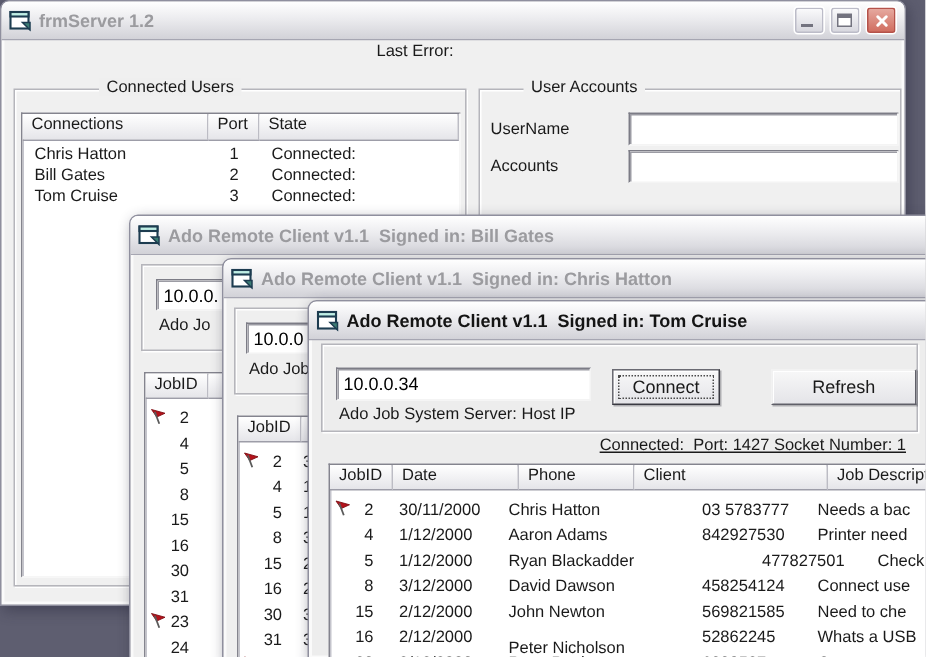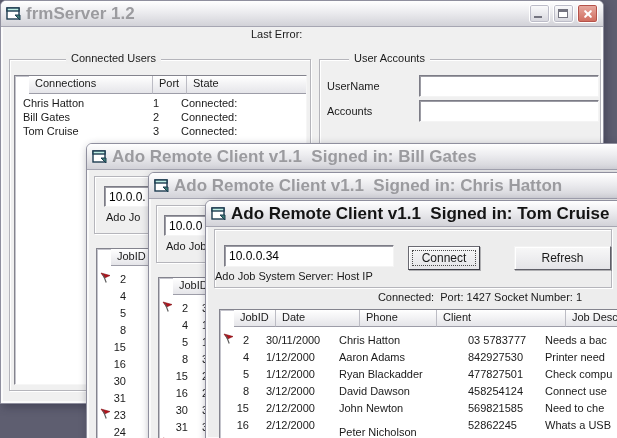--- a/index.html
+++ b/index.html
@@ -17,21 +17,21 @@
     box-shadow: inset 0 0 0 2px rgba(255,255,255,.7), 2px 3px 9px rgba(40,40,60,.45);
   }
   .titlebar {
     position: absolute; top: 0; left: 0; right: 0; height: 26px;
     background: linear-gradient(#ffffff, #ececef 45%, #d2d2d8);
     border-bottom: 1px solid #a6a6b2;
     border-radius: 5px 5px 0 0;
     display: flex; align-items: center; gap: 5px; padding: 0 5px;
     white-space: nowrap; overflow: hidden;
   }
-  .title-text { font-weight: bold; font-size: 17px; color: #9b9b9f; white-space: pre; }
+  .title-text { font-weight: bold; font-size: 12px; color: #9b9b9f; white-space: pre; }
   .win.active .title-text { color: #141414; }
   .form-icon { flex: 0 0 auto; width: 15px; height: 14px; }
   .capbtns { margin-left: auto; display: flex; gap: 3px; }
   .cap-btn {
     position: relative; width: 21px; height: 19px; border-radius: 3px;
     border: 1px solid #ffffff;
     background: linear-gradient(#fcfcfd, #d6d6dd);
     box-shadow: inset 0 0 0 1px #bcbcc8;
   }
   .cap-btn.close {
@@ -64,35 +64,35 @@
     font-size: 12px; cursor: default; white-space: nowrap;
   }
   .btn .focus-ring { position: absolute; inset: 3px; border: 1px dotted #4a4a4a; }
   .btn.default { border-color: #6a6a72 #3a3a42 #3a3a42 #6a6a72; }
   .lv {
     position: absolute; background: #ffffff;
     border: 1px solid; border-color: #84848e #f6f6f6 #f6f6f6 #84848e;
     box-shadow: inset 1px 1px 0 #c4c4cc;
     overflow: hidden;
   }
-  .lv-h { display: flex; margin-left: 14px; }
+  .lv-h { display: flex; }
   .lv-hc {
     flex: 0 0 auto; height: 17px;
     background: linear-gradient(#ffffff, #e5e5e9);
     border-right: 1px solid #bcbcc4; border-bottom: 1px solid #9d9da8;
     padding: 1px 0 0 6px; white-space: nowrap; overflow: hidden;
   }
   .lv-rows { padding-top: 4px; }
   .lv-r { display: flex; height: 17px; align-items: center; white-space: nowrap; }
   .cell { flex: 0 0 auto; overflow: hidden; white-space: nowrap; }
   .flag-slot { flex: 0 0 auto; width: 13px; padding-left: 3px; }
   .idc { flex: 0 0 auto; width: 16px; text-align: right; }
   .sv-row { display: flex; height: 14px; align-items: center; }
   .label { position: absolute; white-space: nowrap; }
-  .status-label { position: absolute; text-align: center; white-space: pre; }
+  .status-label { position: absolute; text-align: right; white-space: pre; text-decoration: underline; }
 </style>
 </head>
 <body>
 
 <svg width="0" height="0" style="position:absolute">
   <defs>
     <g id="def-form-icon">
       <rect x="1" y="1" width="12" height="11" fill="#ffffff" stroke="#1d3c50" stroke-width="1.4"></rect>
       <rect x="1" y="1" width="12" height="3" fill="#bfeee4" stroke="#1d3c50" stroke-width="1.4"></rect>
       <path d="M9 8 L14 8 L14 13 Z" fill="#3c7d74" stroke="#1d3c50" stroke-width="1"></path>
@@ -307,21 +307,21 @@
     </div>
     <div class="groupbox" style="left:8px; top:28px; width:398px; height:59px;"></div>
     <input class="tb" style="left: 18px; top: 44px; width: 170px; height: 22px;" value="10.0.0.34">
     <span class="btn" style="left:308px; top:45px; width:97px; height:24px;">
       <span>Refresh</span>
     </span>
     <span class="btn default" style="left:202px; top:45px; width:72px; height:24px;">
       <span class="focus-ring"></span>
       <span>Connect</span>
     </span>
-    <span class="label" style="left:9px; top:69px;">Ado Job System Server: Host IP</span>
+    <span class="label" style="left:20px; top:69px;">Ado Job System Server: Host IP</span>
     <span class="status-label" style="left:150px; top:90px; width:248px;">Connected:  Port: 1427 Socket Number: 1</span>
 
     <div class="lv" style="left:13px; top:108px; width:420px; height:132px;">
       <div class="lv-h">
         <span class="lv-hc" style="width:42px;">JobID</span>
         <span class="lv-hc" style="width:84px;">Date</span>
         <span class="lv-hc" style="width:77px;">Phone</span>
         <span class="lv-hc" style="width:129px;">Client</span>
         <span class="lv-hc" style="width:150px;">Job Descript</span>
       </div>
@@ -342,21 +342,21 @@
           <span class="cell" style="width:84px; padding-left:17px;">1/12/2000</span>
           <span class="cell" style="width:129px; padding-left:6px;">Aaron Adams</span>
           <span class="cell" style="width:77px; padding-left:6px;">842927530</span>
           <span class="cell" style="width:150px; padding-left:6px;">Printer need</span>
         </div>
         <div class="lv-r">
           <span class="flag-slot"></span>
           <span class="idc">5</span>
           <span class="cell" style="width:84px; padding-left:17px;">1/12/2000</span>
           <span class="cell" style="width:129px; padding-left:6px;">Ryan Blackadder</span>
-          <span class="cell" style="width:77px; padding-left:6px;">477827501</span>
+          <span class="cell" style="width:77px; padding-left:6px;margin-left:40px;">477827501</span>
           <span class="cell" style="width:150px; padding-left:6px;">Check compu</span>
         </div>
         <div class="lv-r">
           <span class="flag-slot"></span>
           <span class="idc">8</span>
           <span class="cell" style="width:84px; padding-left:17px;">3/12/2000</span>
           <span class="cell" style="width:129px; padding-left:6px;">David Dawson</span>
           <span class="cell" style="width:77px; padding-left:6px;">458254124</span>
           <span class="cell" style="width:150px; padding-left:6px;">Connect use</span>
         </div>

